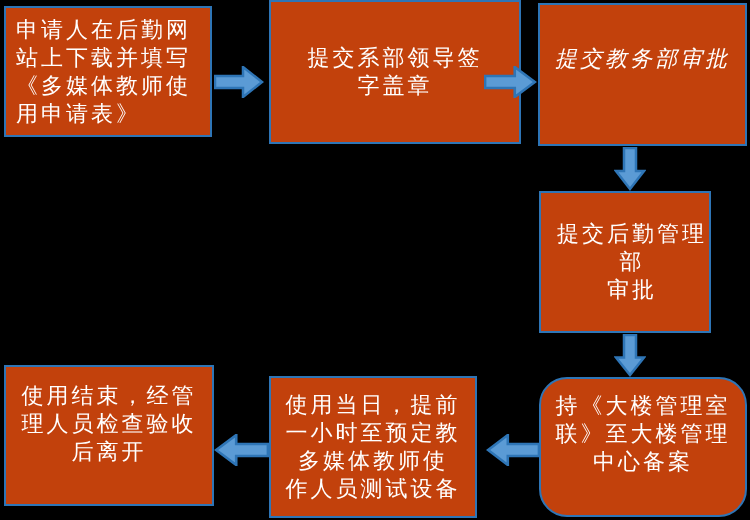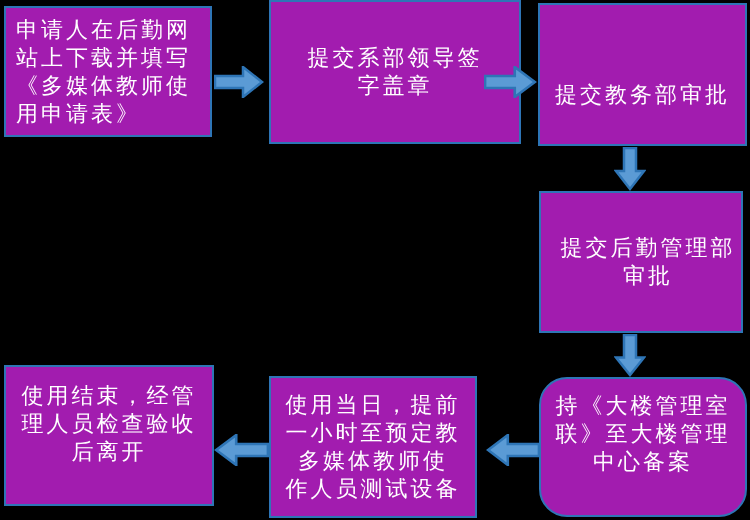--- a/index.html
+++ b/index.html
@@ -13,44 +13,44 @@
   .canvas {
     position: relative;
     width: 750px;
     height: 520px;
     background: #000000;
     font-family: "Liberation Serif", "DejaVu Serif", serif;
   }
   .flow-box {
     position: absolute;
     box-sizing: border-box;
-    background: #a21caf;
+    background: #c2410c;
     border: 2px solid #2E75B6;
     color: #FFFFFF;
     display: flex;
     align-items: center;
     justify-content: center;
     text-align: center;
     font-size: 22px;
     line-height: 28px;
     letter-spacing: 3px;
   }
   .flow-box .box-text {
     white-space: pre-line;
     display: block;
     width: 100%;
   }
   
   .pos-1 { left: 4px;   top: 6px;   width: 208px; height: 131px; text-align: left; padding: 4px 4px 4px 10px; }
   
   .pos-2 { left: 269px; top: 0px;   width: 252px; height: 144px; }
   
-  .pos-3 { left: 538px; top: 3px;   width: 209px; height: 143px; align-items: center; padding-top: 40px; }
+  .pos-3 { left: 538px; top: 3px;   width: 209px; height: 143px; align-items: flex-start; padding-top: 40px; font-style: italic; }
   
-  .pos-4 { left: 539px; top: 191px; width: 204px; height: 142px; padding-left: 14px; }
+  .pos-4 { left: 539px; top: 191px; width: 172px; height: 142px; padding-left: 14px; }
   
   .pos-5 { left: 539px; top: 377px; width: 208px; height: 140px; padding-bottom: 26px; border-radius: 28px; }
   
   .pos-6 { left: 269px; top: 376px; width: 208px; height: 142px; }
   
   .pos-7 { left: 4px;   top: 365px; width: 210px; height: 141px; padding-bottom: 24px; }
 
   .flow-arrow { position: absolute; }
   .arr-1 { left: 214px; top: 66px;  width: 50px; height: 32px; }
   .arr-2 { left: 484px; top: 66px;  width: 53px; height: 32px; }

